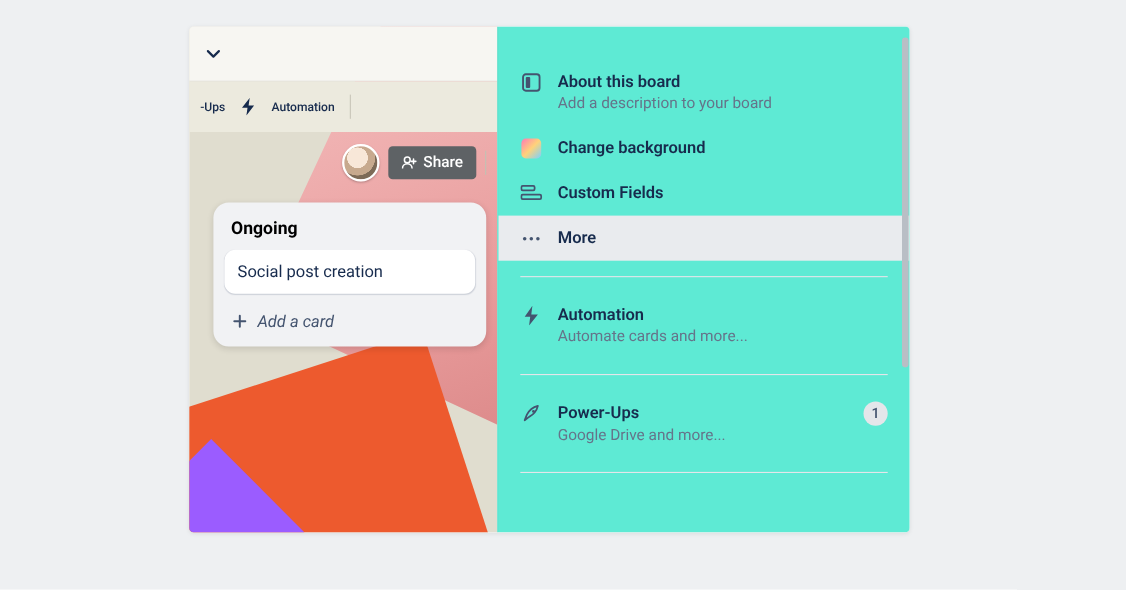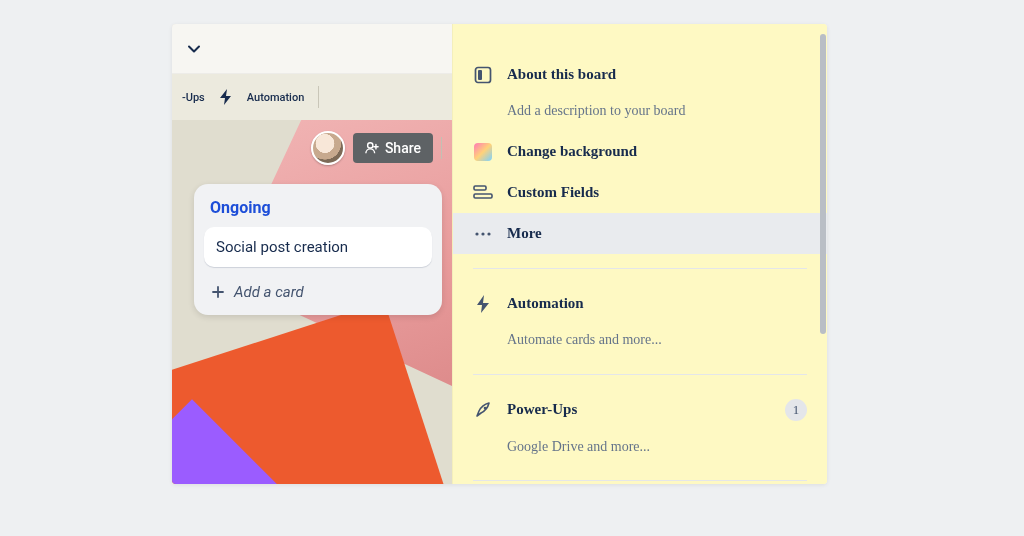--- a/index.html
+++ b/index.html
@@ -115,21 +115,21 @@
     position: absolute;
     left: 22px; top: 160px;
     width: 248px;
     background: #f1f2f4;
     border-radius: 14px;
     padding: 14px 10px 12px 10px;
     box-shadow: 0 2px 6px rgba(0,0,0,0.12);
   }
   .list-title {
     font-size: 16px; font-weight: 700;
-    color: #1d4ed8;
+    color: #000000;
     padding: 0 6px 10px 6px;
   }
   .card {
     background: #fff;
     border-radius: 10px;
     padding: 11px 12px;
     font-size: 15px;
     color: #172b4d;
     box-shadow: 0 1px 1px rgba(9,30,66,0.15);
     margin-bottom: 10px;
@@ -139,42 +139,41 @@
     color: #44546f;
     font-size: 15px;
     padding: 6px 6px 2px 6px;
     font-style: italic;
   }
   
   .panel {
     position: absolute;
     right: 0; top: 0;
     width: 375px; height: 100%;
-    background: #fef9c3;
+    background: #5eead4;
     border-left: 1px solid rgba(0,0,0,0.04);
     overflow-y: auto;
-    font-family: Liberation Serif, serif;
   }
   .menu-item {
     display: flex; align-items: flex-start;
     gap: 14px;
     padding: 10px 20px;
     color: #172b4d;
   }
   .menu-item.hover { background: #e9ebee; }
   .mi-icon {
     width: 20px; height: 20px;
     flex: 0 0 20px;
     margin-top: 1px;
     display: flex; align-items: center; justify-content: center;
     color: #44546f;
   }
   .mi-text { flex: 1; }
   .mi-title { font-size: 15px; font-weight: 600; color: #172b4d; line-height: 1.35; }
-  .mi-sub { font-size: 14px; color: #65748a; line-height: 1.35; margin-top: 18px; }
+  .mi-sub { font-size: 14px; color: #65748a; line-height: 1.35; margin-top: 1px; }
   .badge {
     width: 22px; height: 22px; border-radius: 50%;
     background: #e4e6ea;
     color: #44546f;
     font-size: 13px; font-weight: 500;
     display: flex; align-items: center; justify-content: center;
   }
   .section-start { margin-top: 30px; }
   hr.menu-sep {
     border: none; border-top: 1px solid #e4e6ea;

